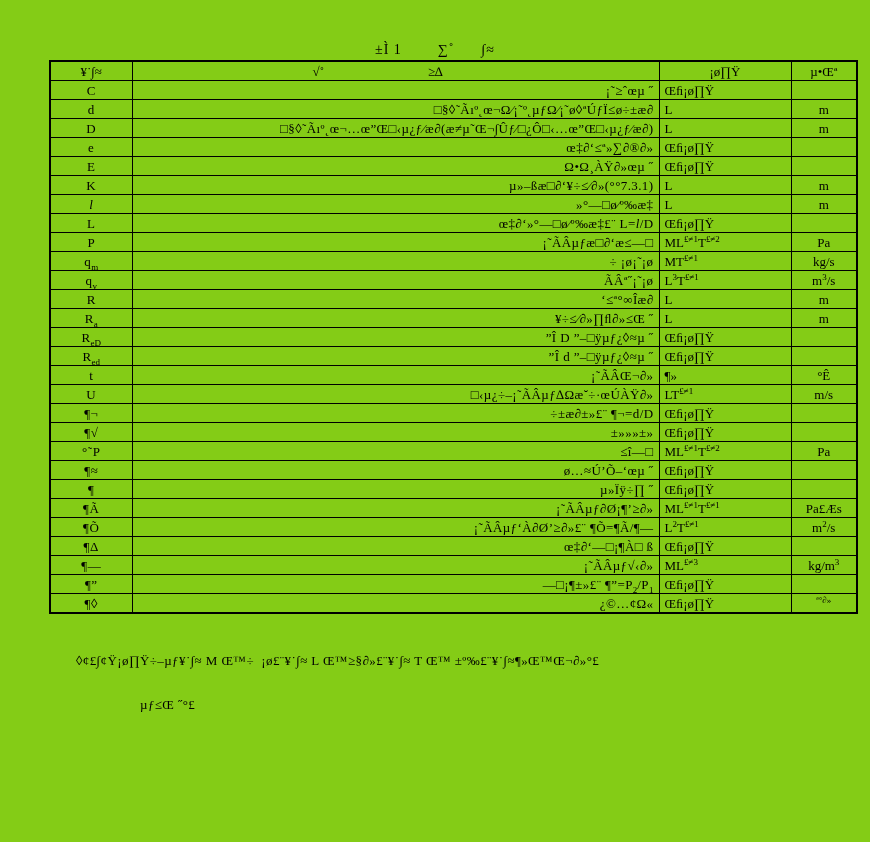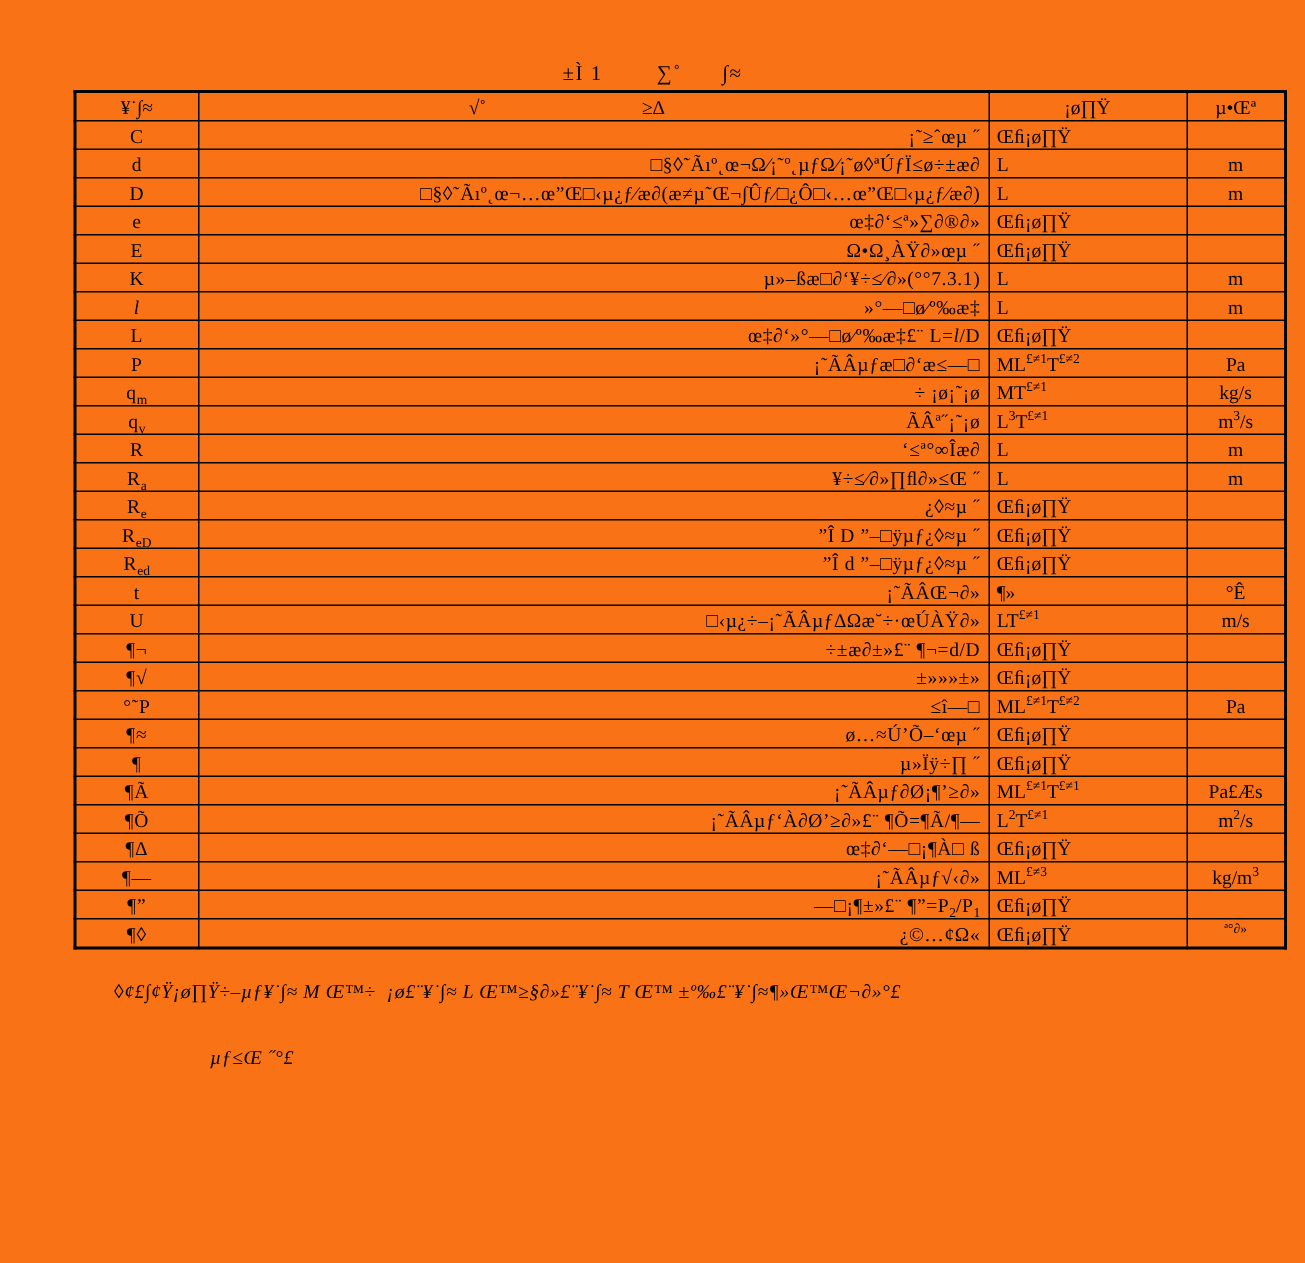--- a/index.html
+++ b/index.html
@@ -1,21 +1,21 @@
 <!DOCTYPE html>
 <html><head>
 <meta charset="utf-8">
 <style>
   html,body{margin:0;padding:0;}
   body{
     width:870px;height:842px;background:#ffffff;position:relative;
     font-family:"Liberation Serif","DejaVu Serif",serif;color:#000;
     overflow:hidden;
   }
-  .page{position:absolute;inset:0;background:#f97316;}
+  .page{position:absolute;inset:0;background:#84cc16;}
   .doc-title{
     position:absolute;top:42px;left:0;width:870px;text-align:center;
     font-size:14px;white-space:pre;letter-spacing:1px;
   }
   table.symtab{
     position:absolute;top:60px;left:49px;width:807px;
     border-collapse:collapse;table-layout:fixed;
     border:2px solid #000;
   }
   col.c-sym{width:82px;}
@@ -31,21 +31,21 @@
   th.name-hdr{white-space:pre;text-align:left;padding-left:180px;}
   .symbol-cell{text-align:center;letter-spacing:0.5px;}
   .description-cell{text-align:right;letter-spacing:0.4px;}
   .dimension-cell{font-size:13.5px;}
   .unit-cell{text-align:center;}
   th{text-align:center;}
   sup{font-size:9px;line-height:0;vertical-align:super;letter-spacing:0;}
   sub{font-size:9px;line-height:0;vertical-align:sub;letter-spacing:0;}
   i{font-style:italic;}
   .footnote{
-    position:absolute;font-size:13px;white-space:pre;letter-spacing:0.4px;font-style:italic;
+    position:absolute;font-size:13px;white-space:pre;letter-spacing:0.4px;
   }
   .fn1{top:653px;left:76px;}
   .fn2{top:675px;left:108px;}
   .fn3{top:697px;left:140px;}
 </style>
 </head>
 <body>
 
 <div class="page">
 
@@ -139,26 +139,20 @@
           <td class="dimension-cell">L</td>
           <td class="unit-cell">m</td>
         </tr>
         <tr>
           <td class="symbol-cell">R<sub>a</sub></td>
           <td class="description-cell">¥÷≤⁄∂»∏ﬂ∂»≤Œ ˝</td>
           <td class="dimension-cell">L</td>
           <td class="unit-cell">m</td>
         </tr>
         <tr>
-          <td class="symbol-cell">R<sub>e</sub></td>
-          <td class="description-cell">¿◊≈µ ˝</td>
-          <td class="dimension-cell">Œﬁ¡ø∏Ÿ</td>
-          <td class="unit-cell"></td>
-        </tr>
-        <tr>
           <td class="symbol-cell">R<sub>eD</sub></td>
           <td class="description-cell">”Î D ”–□ÿµƒ¿◊≈µ ˝</td>
           <td class="dimension-cell">Œﬁ¡ø∏Ÿ</td>
           <td class="unit-cell"></td>
         </tr>
         <tr>
           <td class="symbol-cell">R<sub>ed</sub></td>
           <td class="description-cell">”Î d ”–□ÿµƒ¿◊≈µ ˝</td>
           <td class="dimension-cell">Œﬁ¡ø∏Ÿ</td>
           <td class="unit-cell"></td>

